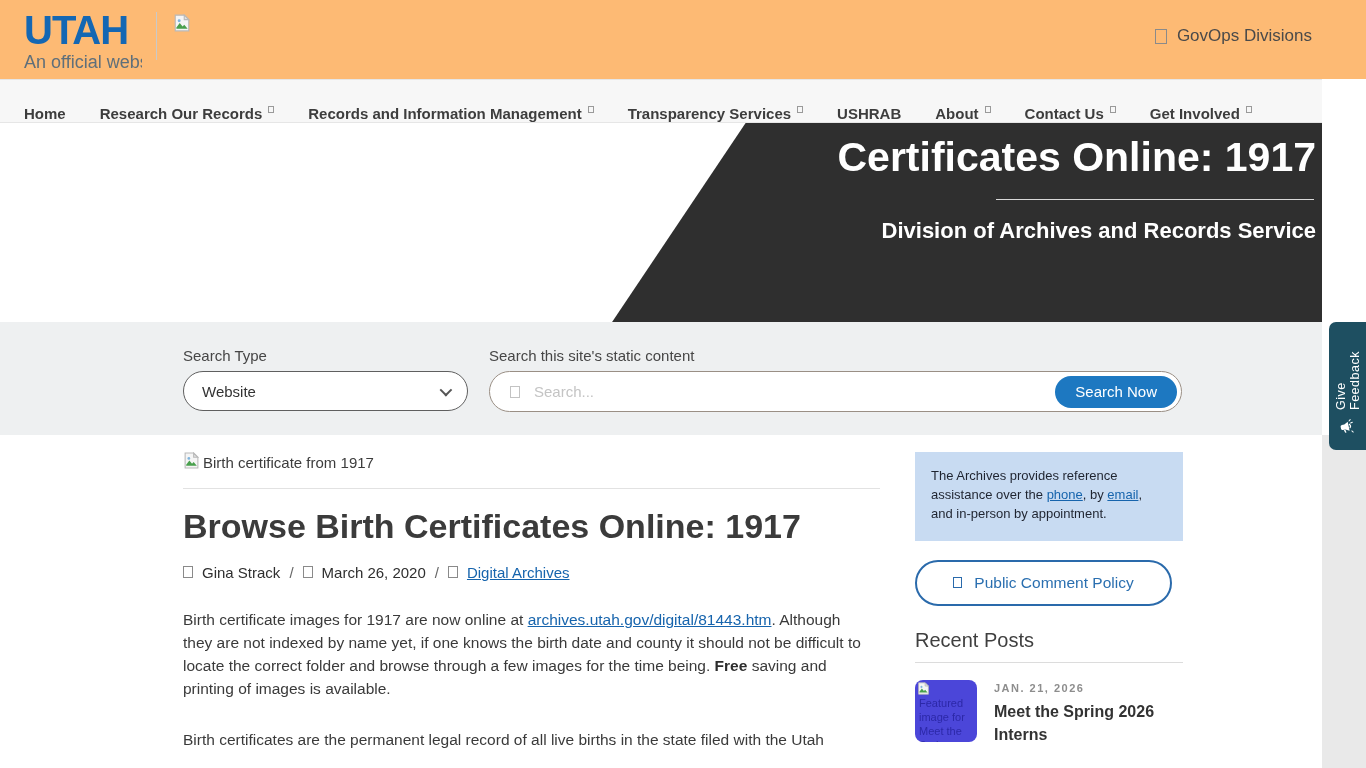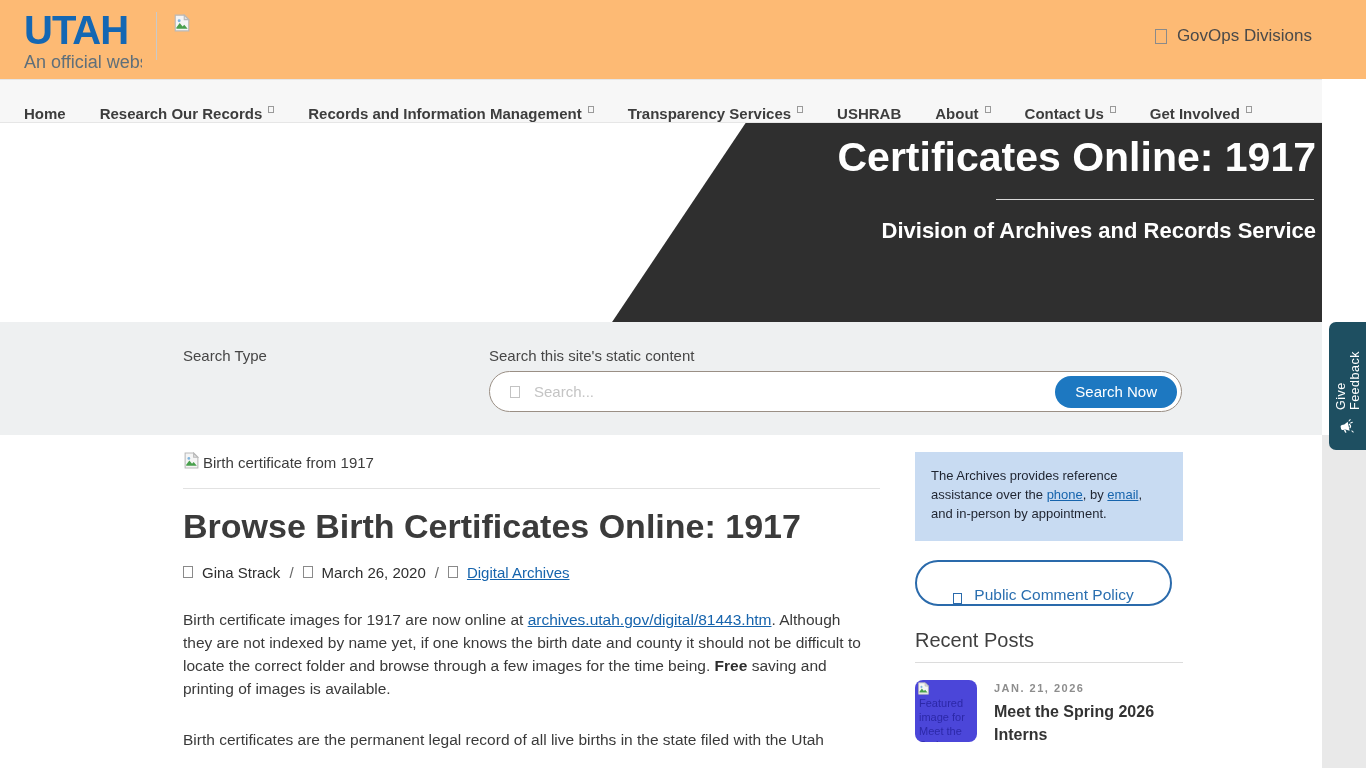--- a/index.html
+++ b/index.html
@@ -80,21 +80,21 @@
   .byline { margin-top:13px; font-size:15px; color:#2f2f2f; display:flex; align-items:center; gap:9px; }
   .byline .sep { color:#666; }
   a.link { color:#1664ad; text-decoration:underline; cursor:pointer; }
   .body-p { margin-top:27px; font-size:15.5px; line-height:1.5; color:#3a3a3a; width:683px; }
   .body-p b { color:#2d2d2d; }
 
   aside { width:268px; margin-left:35px; }
   .info-box { background:#c8dbf2; padding:15px 16px 17px; font-size:13px; line-height:1.45; color:#1f2430; }
   .comment-btn { margin-top:19px; width:257px; height:46px; background:#fff; border:2px solid #2a6aab;
                  border-radius:23px; color:#2a6fb0; font-size:15.5px; cursor:pointer;
-                 display:flex; align-items:flex-end; justify-content:center; gap:12px;
+                 display:flex; align-items:center; justify-content:center; gap:12px;
                  font-family:"Liberation Sans", sans-serif; }
   .recent-title { margin-top:23px; font-size:20px; color:#3f3f3f; padding-bottom:10px;
                   border-bottom:1px solid #dcdcdc; font-weight:normal; }
   .post-item { margin-top:17px; display:flex; gap:17px; cursor:pointer; }
   .post-thumb { width:62px; height:62px; border-radius:8px; background:#4b46d9; flex:none;
                 position:relative; overflow:hidden; }
   .post-thumb .thumb-alt { position:absolute; left:4px; top:16px; font-size:11px; line-height:1.3;
                 color:#2c28a8; word-break:break-word; width:56px; }
   .post-thumb svg { position:absolute; left:2px; top:2px; }
   .post-date { font-size:11px; font-weight:bold; color:#8d8d8d; letter-spacing:1.5px; margin-top:2px; }
@@ -164,20 +164,24 @@
     <h1 class="hero-title">Certificates Online: 1917</h1>
     <hr class="hero-rule">
     <div class="hero-sub">Division of Archives and Records Service</div>
   </div>
 </section>
 
 <section class="search-band">
   <label class="search-label lbl-type">Search Type</label>
   <label class="search-label lbl-content">Search this site's static content</label>
 
+  <div class="select-pill">
+    <span>Website</span>
+    <span class="chev"></span>
+  </div>
 
   <div class="search-pill">
     <span class="tofu tofu-13 tofu-light"></span>
     <input type="text" placeholder="Search..." style="">
     <button class="search-btn">Search Now</button>
   </div>
 </section>
 
 <div class="feedback-tab">
   <span class="feedback-label">Give Feedback</span>

